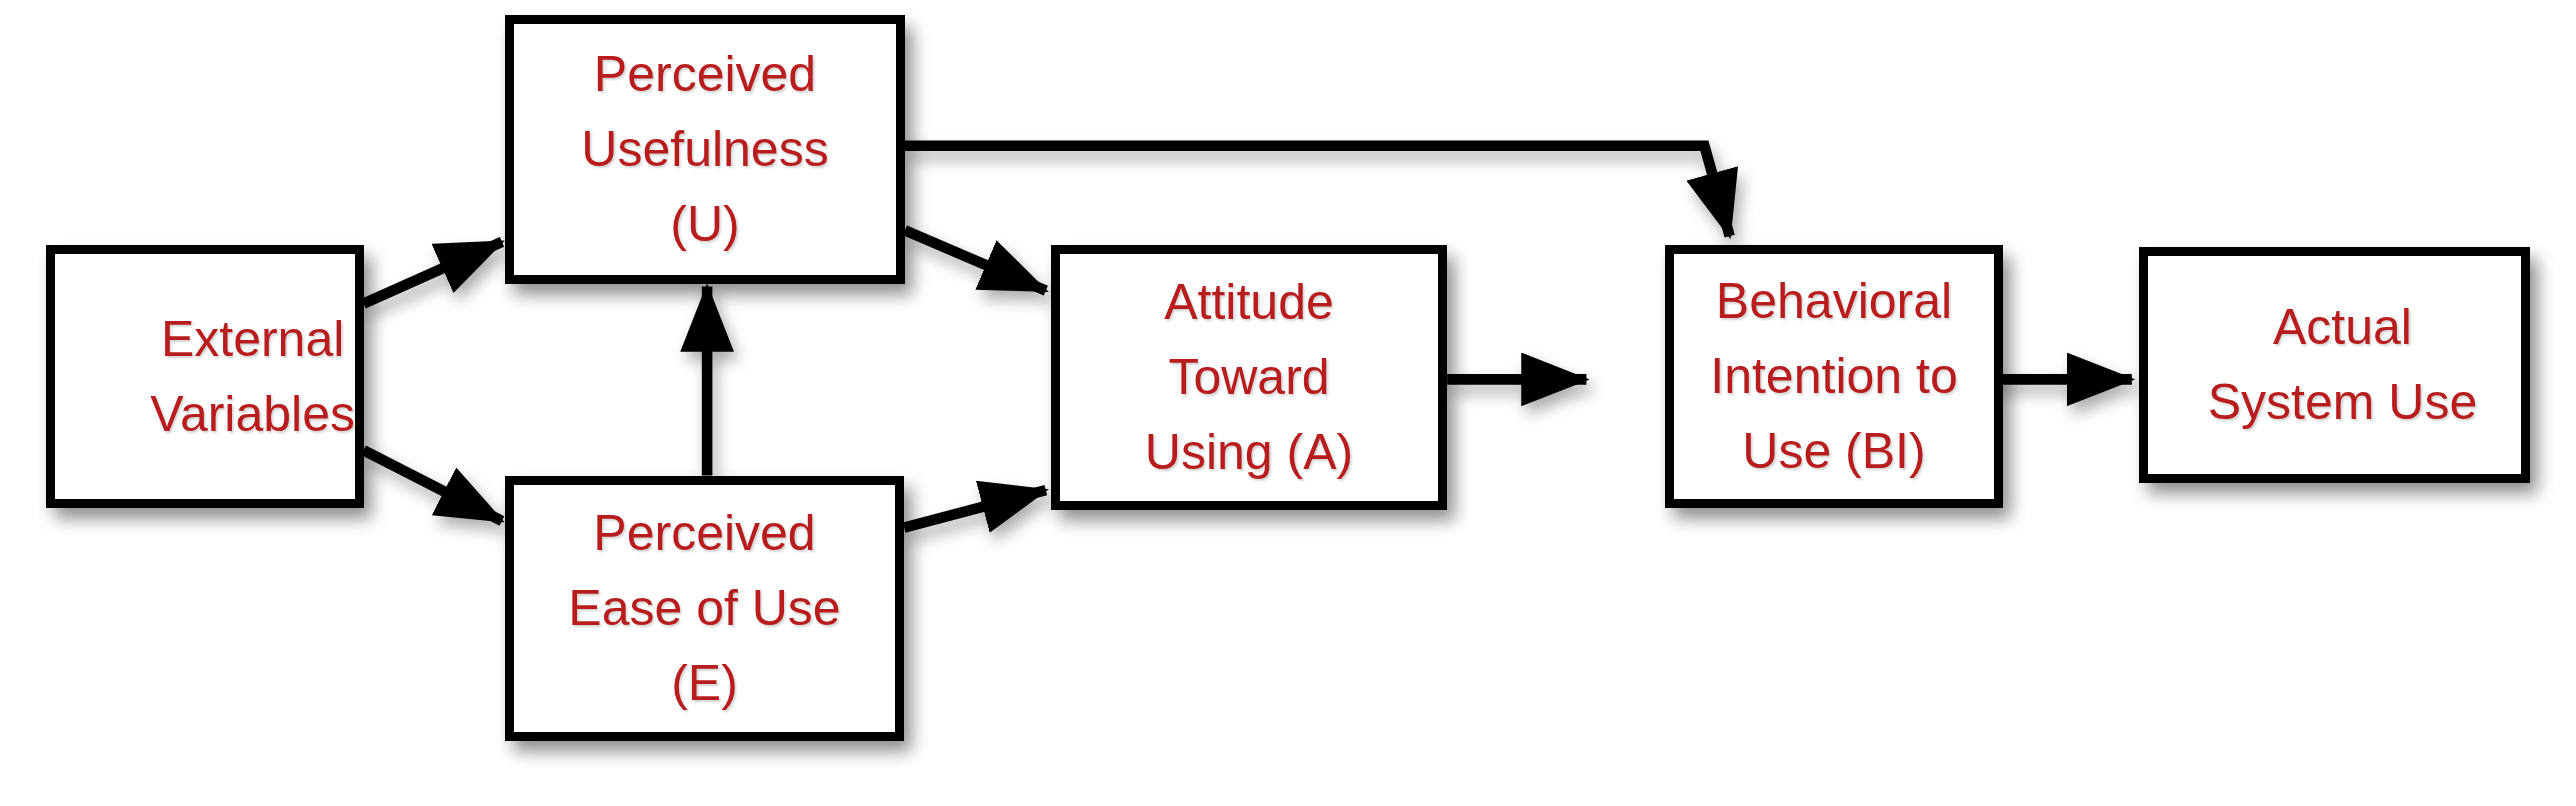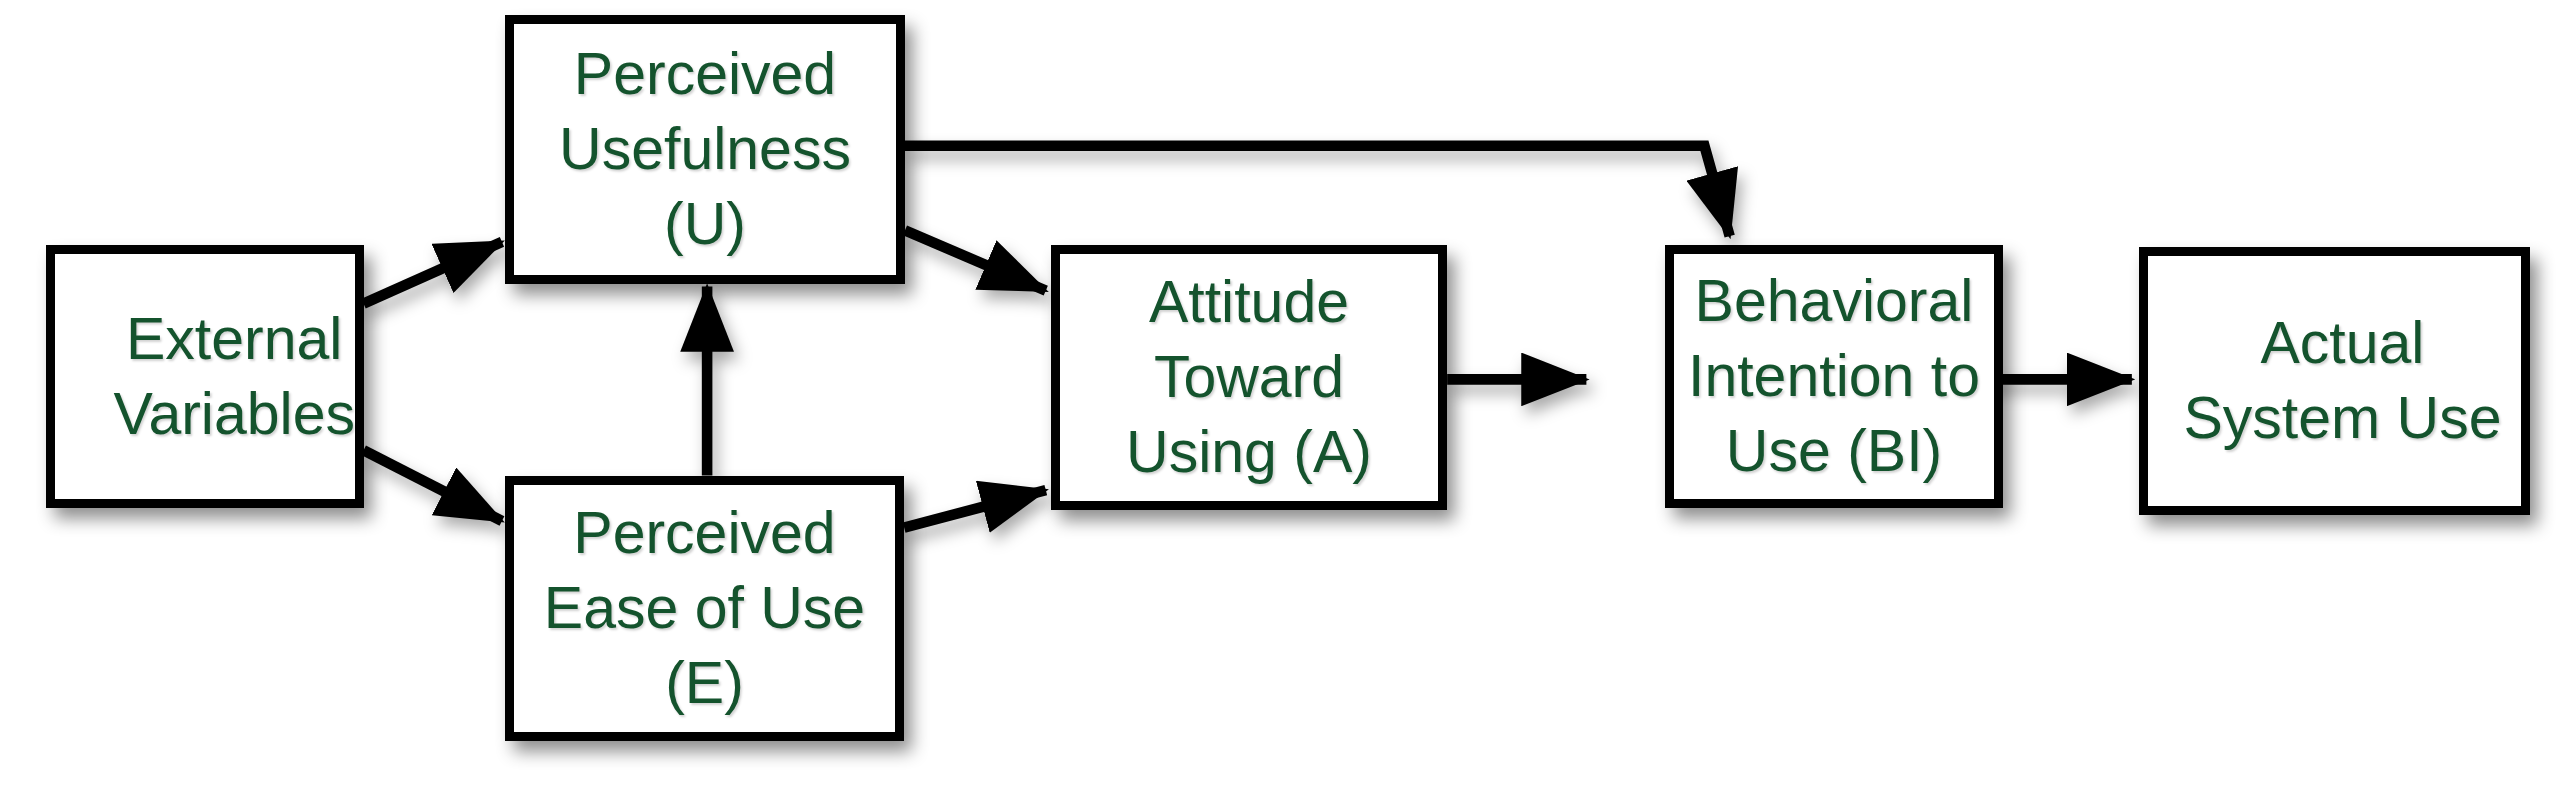--- a/index.html
+++ b/index.html
@@ -36,33 +36,33 @@
     border: 9.8px solid #000000;
     box-shadow: 8.1px 11.4px 16.3px rgba(0,0,0,0.45);
     display: flex;
     align-items: center;
     justify-content: center;
     text-align: center;
   }
   .node .label {
     display: block;
     white-space: pre-line;
-    font-size: 59px;
+    font-size: 50px;
     line-height: 75px;
     font-weight: 400;
-    color: #14532d;
+    color: #b91c1c;
     text-shadow: 1.6px 2.4px 2.4px rgba(0,0,0,0.18);
   }
   
   #node-external   { left: 46px;   top: 245px; width: 318px; height: 263px; justify-content: flex-end; }
   #node-usefulness { left: 505px;  top: 14.7px;  width: 400px; height: 269px; }
   #node-ease       { left: 505px;  top: 476px; width: 399px; height: 265px; }
   #node-attitude   { left: 1051px; top: 245px; width: 396px; height: 265px; }
   #node-intention  { left: 1665px; top: 245px; width: 338px; height: 263px; align-items: center; }
-  #node-actual     { left: 2139px; top: 247px; width: 391px; height: 268px; padding-left: 16px; }
+  #node-actual     { left: 2139px; top: 247px; width: 391px; height: 236px; padding-left: 16px; }
 </style>
 </head>
 <body>
 
 <div class="canvas">
 
   <svg class="edges-layer" viewBox="0 0 3163 990" xmlns="http://www.w3.org/2000/svg">
     <defs>
       <marker id="arrowhead" markerUnits="userSpaceOnUse" markerWidth="84" markerHeight="66" refX="80" refY="33" orient="auto">
         <path d="M0,0 L84,33 L0,66 Z" fill="#000000"></path>

